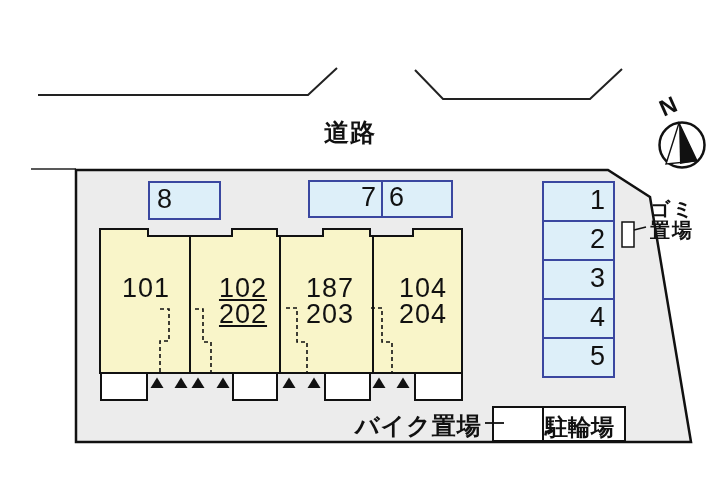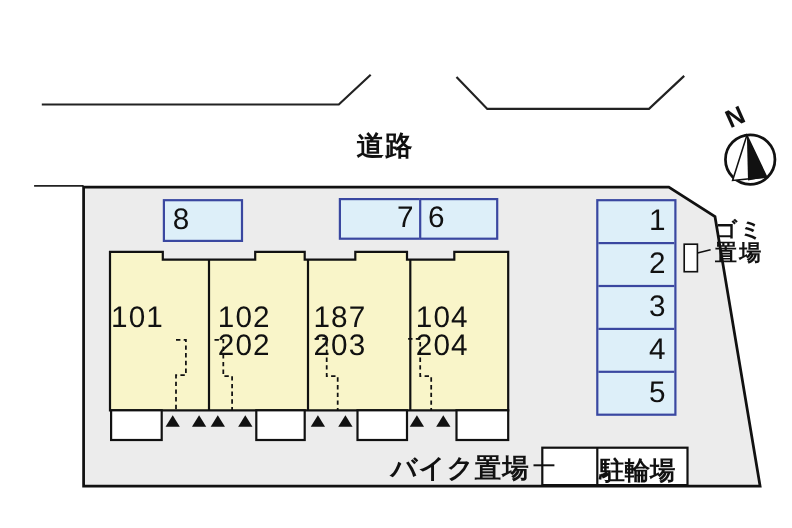--- a/index.html
+++ b/index.html
@@ -9,21 +9,21 @@
   }
   svg.layer{position:absolute;left:0;top:0;}
   .txt{position:absolute;color:#111;white-space:nowrap;}
   .jp{font-weight:bold;letter-spacing:1px;}
   .road-label{font-size:25px;top:116px;left:324px;}
   .n-label{font-size:23px;font-weight:bold;top:93px;left:660px;transform:rotate(-24deg);}
   .garbage-label{font-size:20px;line-height:21px;top:199px;left:650px;letter-spacing:2px;}
   .bike-label{font-size:24px;top:410px;left:355px;}
   .bicycle-label{font-size:23px;top:412px;left:545px;width:78px;text-align:left;letter-spacing:0;}
   .unit{
-    position:absolute;width:90px;top:275px;
+    position:absolute;width:90px;top:275px;text-align:center;
     font-size:27px;line-height:26px;color:#111;letter-spacing:1px;
   }
   .pbox{
     position:absolute;background:#ddeff9;border:2px solid #3a47a0;
     font-size:27px;color:#111;box-sizing:border-box;
   }
   .pbox .num{position:absolute;top:50%;transform:translateY(-54%);}
   .p8{left:148px;top:181px;width:73px;height:39px;}
   .p8 .num{left:7px;}
   .p7{left:308px;top:180px;width:75px;height:38px;}
@@ -105,21 +105,21 @@
 
   <div class="txt jp garbage-label">
     <div>ゴミ</div>
     <div>置場</div>
   </div>
   <div class="txt jp bicycle-label">駐輪場</div>
 
   <div class="unit" style="left:101px;">
     <div>101</div>
   </div>
-  <div class="unit" style="left:198px;">
+  <div class="unit" style="left:198px;text-decoration:underline;">
     <div>102</div>
     <div>202</div>
   </div>
   <div class="unit" style="left:285px;">
     <div>187</div>
     <div>203</div>
   </div>
   <div class="unit" style="left:378px;">
     <div>104</div>
     <div>204</div>

